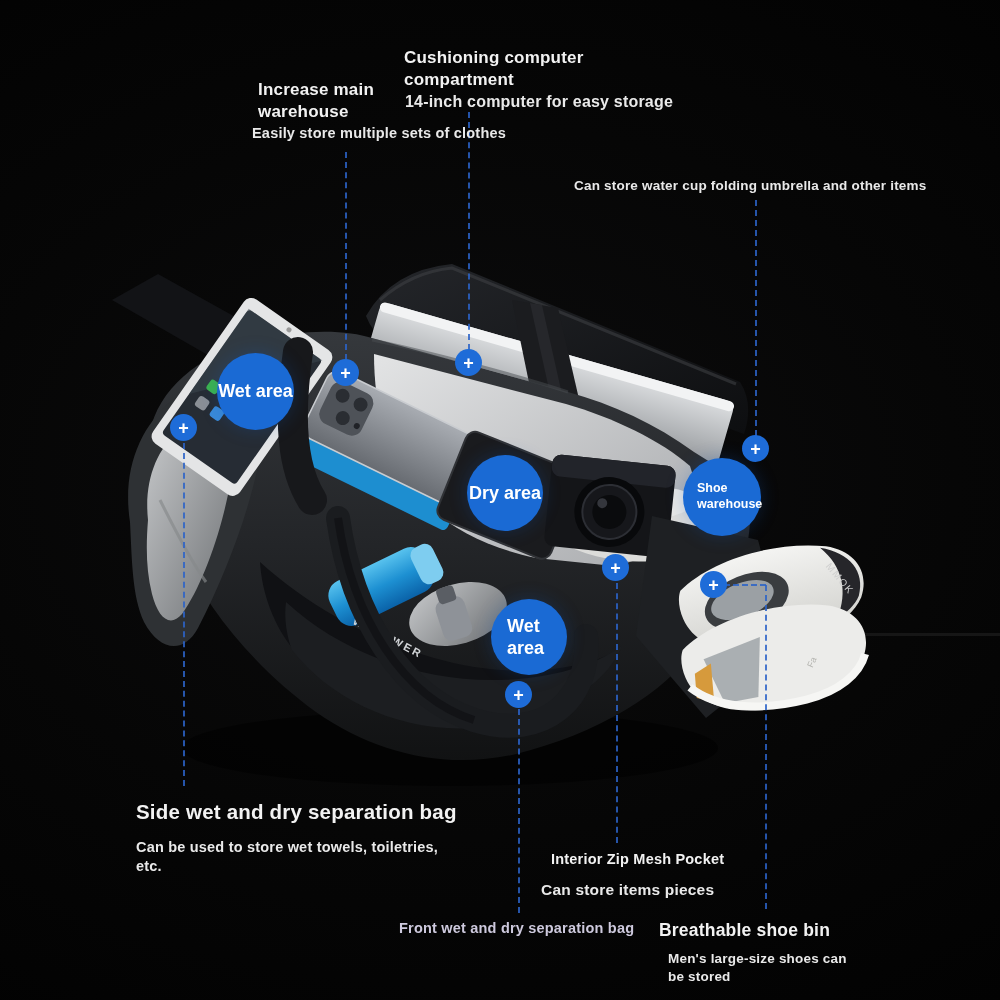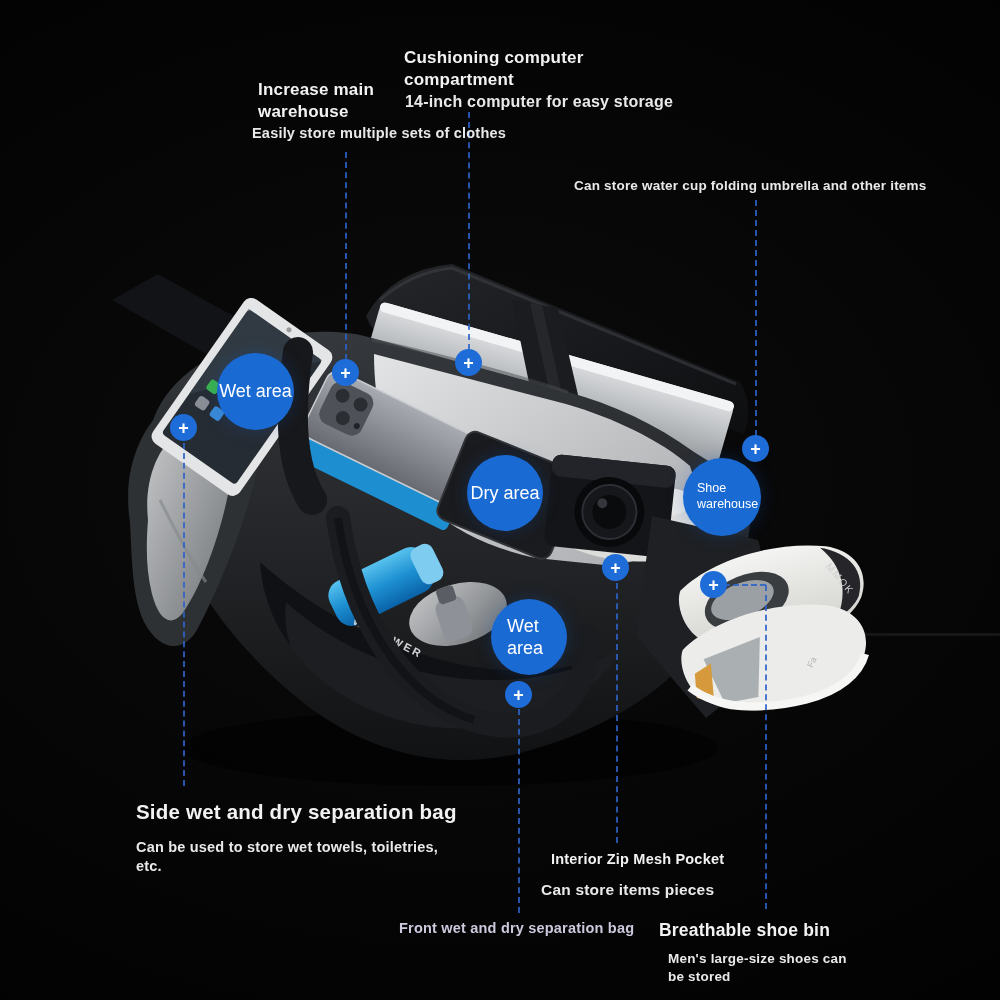--- a/index.html
+++ b/index.html
@@ -21,21 +21,21 @@
   #t-side{left:136px;top:799px;font-size:20.5px;}
   #s-side{left:136px;top:838px;font-size:14.5px;}
   #t-interior{left:551px;top:850px;font-size:14.5px;}
   #s-interior{left:541px;top:880px;font-size:15.5px;}
   #t-front{left:399px;top:919px;font-size:14.5px;color:#cdc9dd;}
   #s-front{left:399px;top:947px;font-size:14.5px;}
   #t-shoebin{left:659px;top:919px;font-size:17.5px;}
   #s-shoebin{left:668px;top:950px;font-size:13.5px;}
   
   .badge{
-    position:absolute;border-radius:50%;background:#1a6ad4;color:#fff;font-weight:normal;
+    position:absolute;border-radius:50%;background:#1a6ad4;color:#fff;font-weight:bold;
     display:flex;align-items:center;justify-content:center;white-space:pre-line;line-height:1.25;
     box-shadow:0 0 18px rgba(20,90,190,.25);
   }
   #b-wet-top{left:217px;top:353px;width:77px;height:77px;font-size:18px;}
   #b-dry{left:467px;top:455px;width:76px;height:76px;font-size:18px;}
   #b-shoe{left:683px;top:458px;width:78px;height:78px;font-size:12.5px;justify-content:flex-start;padding-left:14px;box-sizing:border-box;text-align:left;}
   #b-wet-bottom{left:491px;top:599px;width:76px;height:76px;font-size:18px;justify-content:flex-start;padding-left:16px;box-sizing:border-box;text-align:left;}
   
   .plus{
     position:absolute;width:27px;height:27px;border-radius:50%;background:#1e6cd8;color:#fff;

